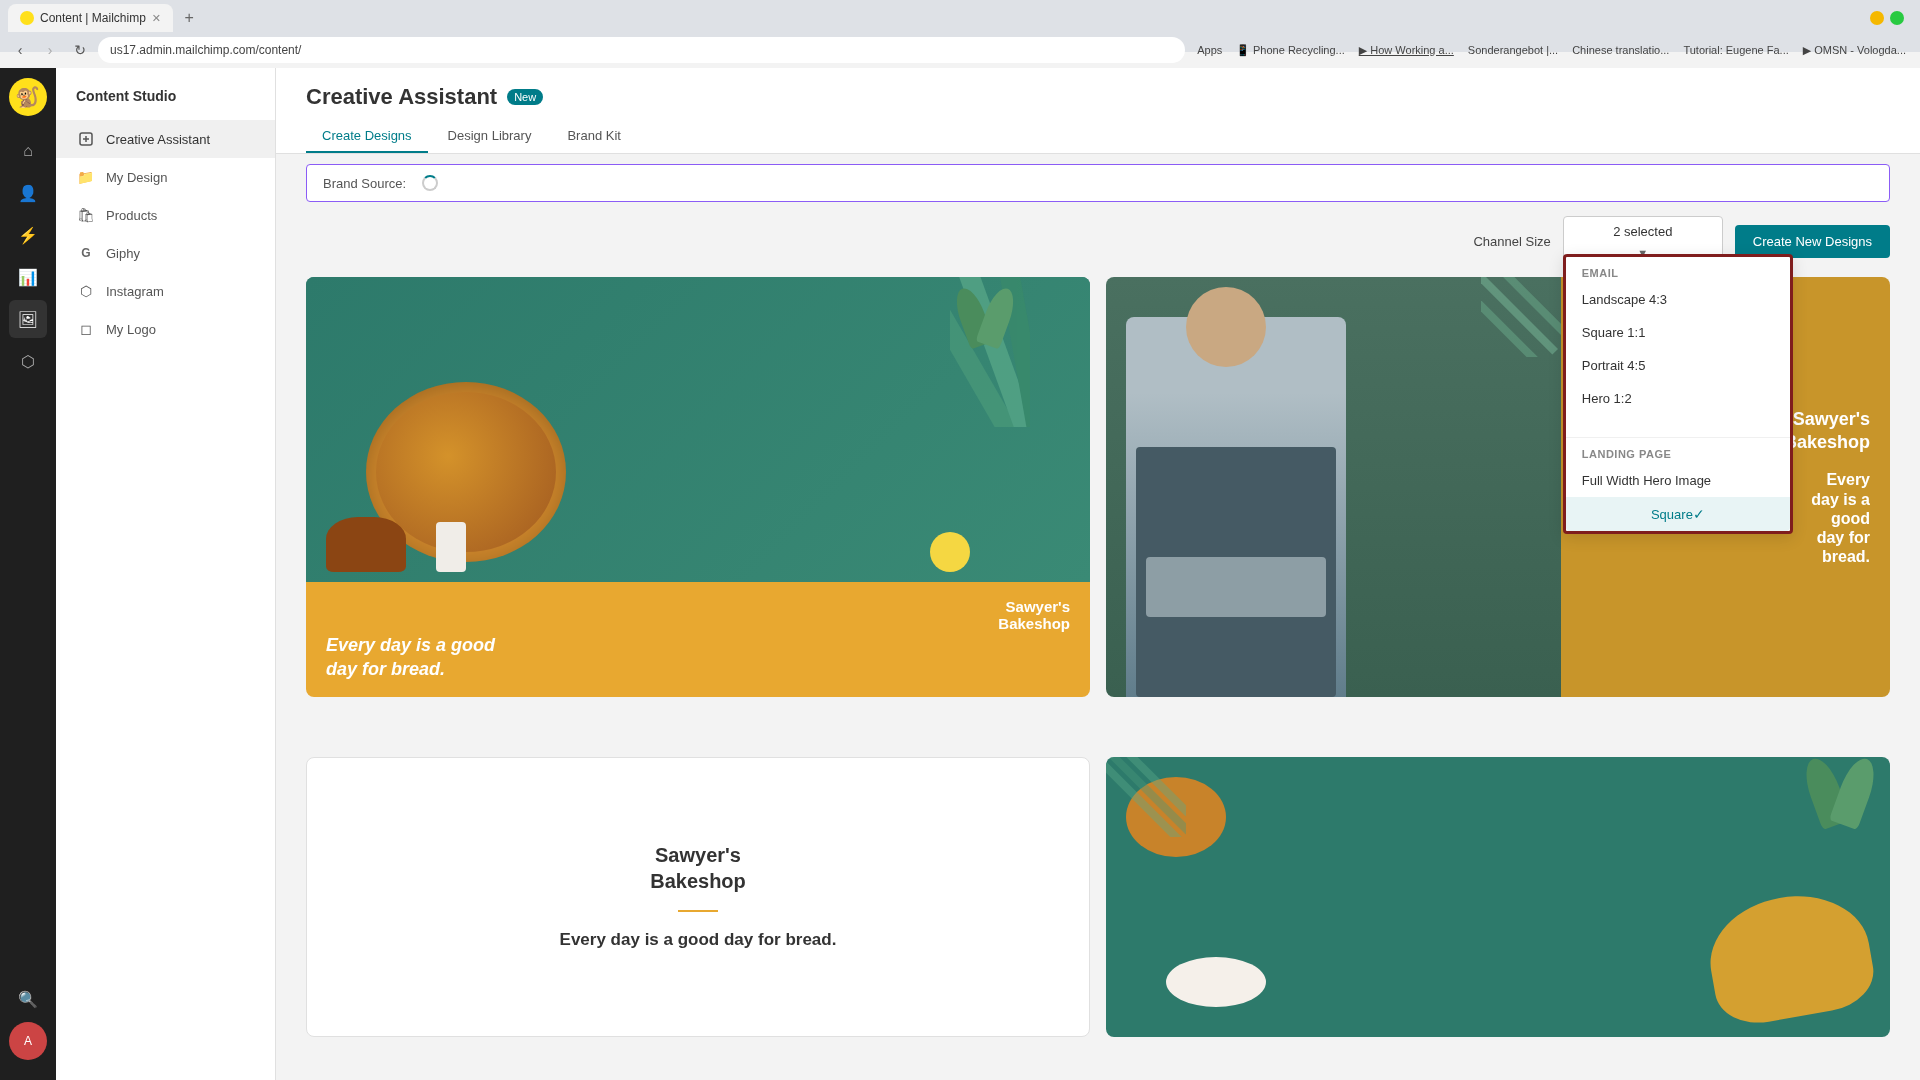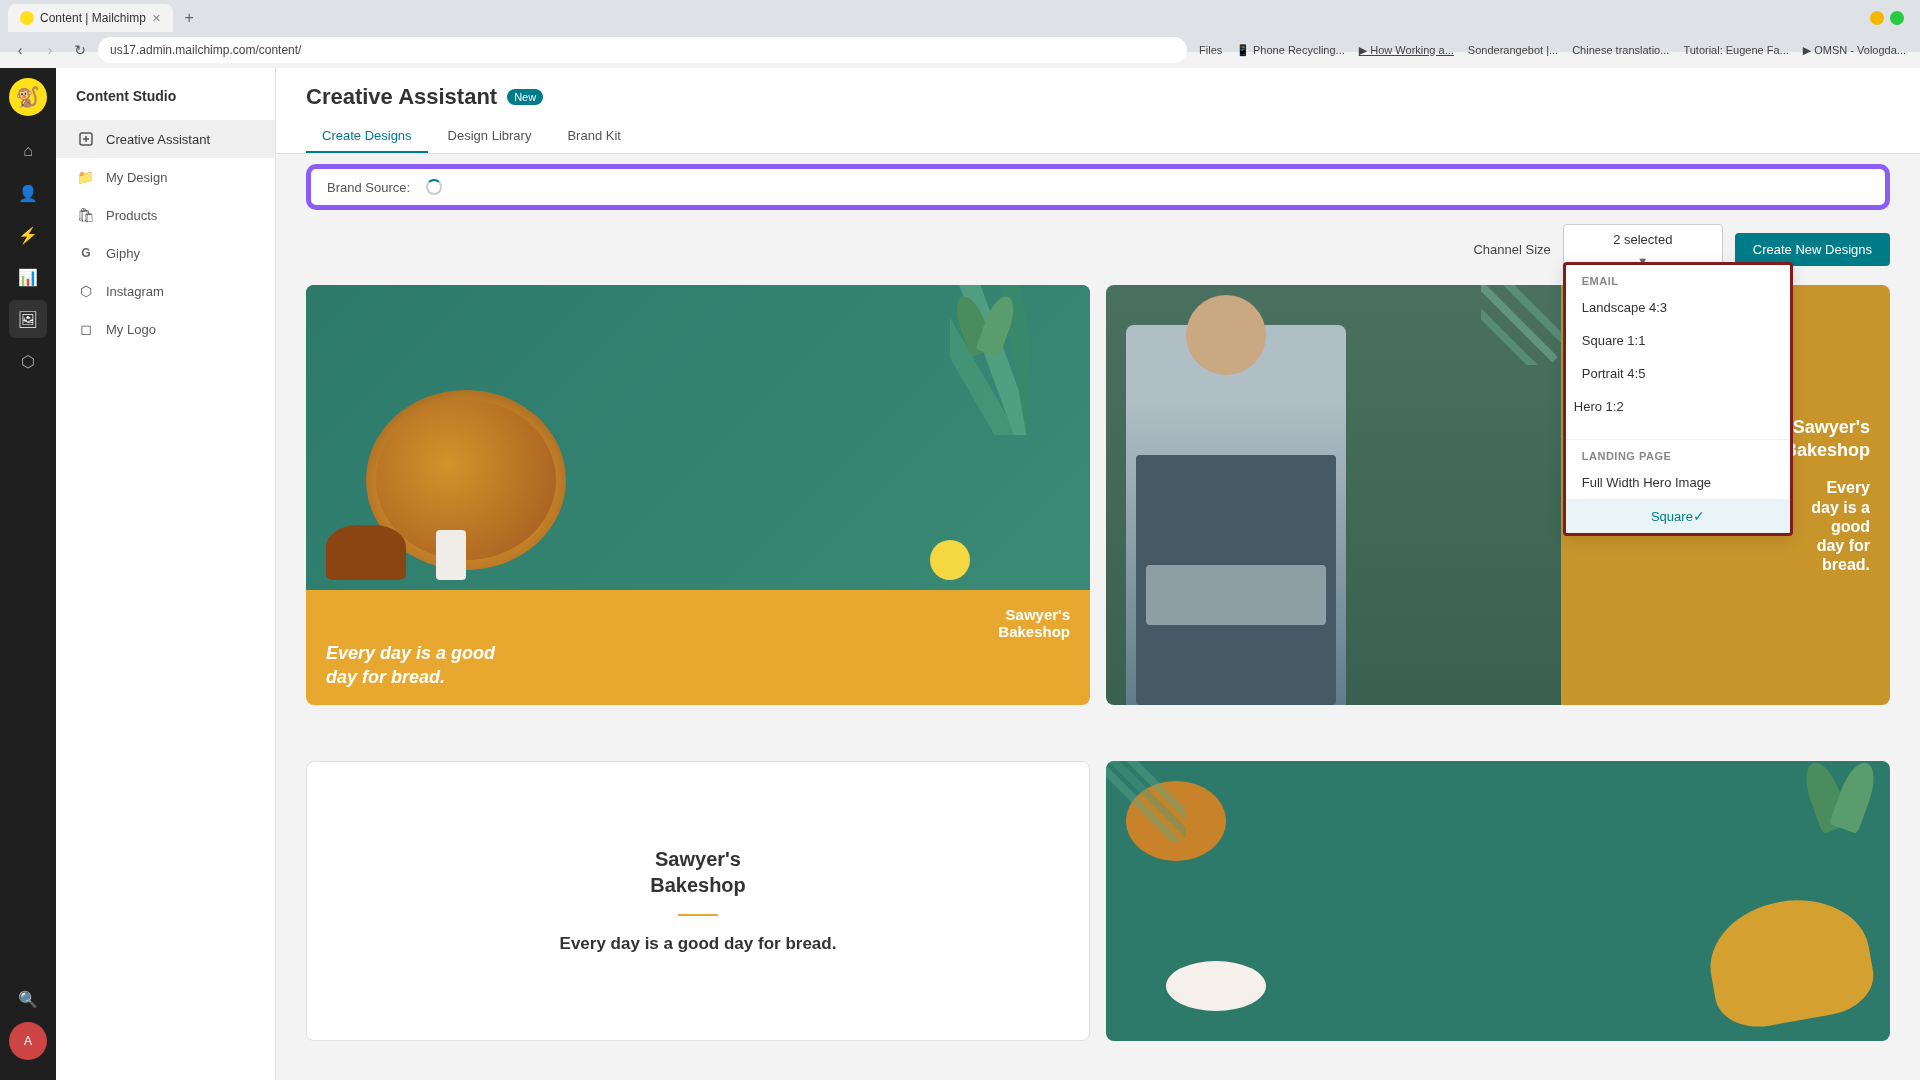--- a/index.html
+++ b/index.html
@@ -24,21 +24,21 @@
     </div>
   </div>
 
   <div style="display:flex;align-items:center;height:36px;padding:0 8px;gap:6px;">
     <div style="width:24px;height:24px;display:flex;align-items:center;justify-content:center;color:#555;cursor:pointer;font-size:14px;">‹</div>
     <div style="width:24px;height:24px;display:flex;align-items:center;justify-content:center;color:#aaa;cursor:pointer;font-size:14px;">›</div>
     <div style="width:24px;height:24px;display:flex;align-items:center;justify-content:center;color:#555;cursor:pointer;font-size:14px;">↻</div>
     <input type="text" value="us17.admin.mailchimp.com/content/" style="flex: 1 1 0%; height: 26px; border-radius: 13px; border: none; background: rgb(255, 255, 255); padding: 0px 12px; font-size: 12px; color: rgb(68, 68, 68); outline: none;">
 
     <div style="display:flex;gap:2px;overflow:hidden;max-width:1200px;">
-      <div style="font-size:11px;padding:2px 6px;cursor:pointer;color:#444;">Files</div>
+      <div style="font-size:11px;padding:2px 6px;cursor:pointer;color:#444;">Apps</div>
       <div style="font-size:11px;padding:2px 6px;cursor:pointer;color:#444;white-space:nowrap;">📱 Phone Recycling...</div>
       <div style="font-size:11px;padding:2px 6px;cursor:pointer;color:#444;white-space:nowrap;text-decoration:underline;">▶ How Working a...</div>
       <div style="font-size:11px;padding:2px 6px;cursor:pointer;color:#444;white-space:nowrap;">Sonderangebot |...</div>
       <div style="font-size:11px;padding:2px 6px;cursor:pointer;color:#444;white-space:nowrap;">Chinese translatio...</div>
       <div style="font-size:11px;padding:2px 6px;cursor:pointer;color:#444;white-space:nowrap;">Tutorial: Eugene Fa...</div>
       <div style="font-size:11px;padding:2px 6px;cursor:pointer;color:#444;white-space:nowrap;">▶ OMSN - Vologda...</div>
     </div>
   </div>
 </div>
 
@@ -110,21 +110,21 @@
         </div>
         <div style="padding:8px 16px;font-size:13px;color:#555;cursor:pointer;border-bottom:2px solid transparent;margin-right:4px;">
           <span>Design Library</span>
         </div>
         <div style="padding:8px 16px;font-size:13px;color:#555;cursor:pointer;border-bottom:2px solid transparent;">
           <span>Brand Kit</span>
         </div>
       </div>
     </div>
 
-    <div style="background:#fff;border:5px solid #8b5cf6;margin:10px 30px;padding:10px 16px;display:flex;align-items:center;gap:16px;font-size:13px;color:#555;border-radius:10px;flex-shrink:0;">
+    <div style="background:#fff;border:1px solid #8b5cf6;margin:10px 30px;padding:10px 16px;display:flex;align-items:center;gap:16px;font-size:13px;color:#555;border-radius:4px;flex-shrink:0;">
       <span>Brand Source:</span>
       <div style="width:16px;height:16px;border:2px solid #ccc;border-top-color:#007c89;border-radius:50;animation:spin 1s linear infinite;display:inline-block;border-radius:50%;"></div>
     </div>
 
     <div style="display:flex;align-items:center;justify-content:flex-end;padding:4px 30px 10px;gap:12px;flex-shrink:0;">
       <span style="font-size:13px;color:#444;font-weight:500;">Channel Size</span>
       <div style="position:relative;">
         <div style="display:flex;align-items:center;gap:8px;padding:7px 14px;border:1px solid #ccc;border-radius:4px;background:#fff;font-size:13px;color:#333;cursor:pointer;min-width:160px;justify-content:space-between;flex-direction:column;">
           <span>2 selected</span>
           <span style="font-size:11px;color:#666;">▼</span>
@@ -138,25 +138,25 @@
 
           <div style="display:flex;align-items:center;justify-content:space-between;padding:9px 16px;font-size:13px;color:#333;cursor:pointer;">
             <span>Landscape 4:3</span>
           </div>
           <div style="display:flex;align-items:center;justify-content:space-between;padding:9px 16px;font-size:13px;color:#333;cursor:pointer;">
             <span>Square 1:1</span>
           </div>
           <div style="display:flex;align-items:center;justify-content:space-between;padding:9px 16px;font-size:13px;color:#333;cursor:pointer;">
             <span>Portrait 4:5</span>
           </div>
-          <div style="display:flex;align-items:center;justify-content:space-between;padding:9px 8px;font-size:13px;color:#333;cursor:pointer;">
+          <div style="display:flex;align-items:center;justify-content:space-between;padding:9px 16px;font-size:13px;color:#333;cursor:pointer;">
             <span>Hero 1:2</span>
           </div>
 
-          <div style="font-size:11px;color:#888;font-weight:600;letter-spacing:0.5px;padding:10px 16px 4px;text-transform:uppercase;border-top:1px solid #f0f0f0;margin-top:16px;">
+          <div style="font-size:11px;color:#888;font-weight:600;letter-spacing:0.5px;padding:10px 16px 4px;text-transform:uppercase;border-top:1px solid #f0f0f0;margin-top:22px;">
             <span>LANDING PAGE</span>
           </div>
 
           <div style="display:flex;align-items:center;justify-content:space-between;padding:9px 16px;font-size:13px;color:#333;cursor:pointer;">
             <span>Full Width Hero Image</span>
           </div>
           <div style="display:flex;align-items:center;justify-content:center;padding:9px 16px;font-size:13px;color:#333;cursor:pointer;background:#e8f4f5;border-radius:0 0 4px 4px;">
             <span style="color:#007c89;font-weight:500;">Square</span>
             <span style="color:#007c89;font-size:14px;">✓</span>
           </div>

